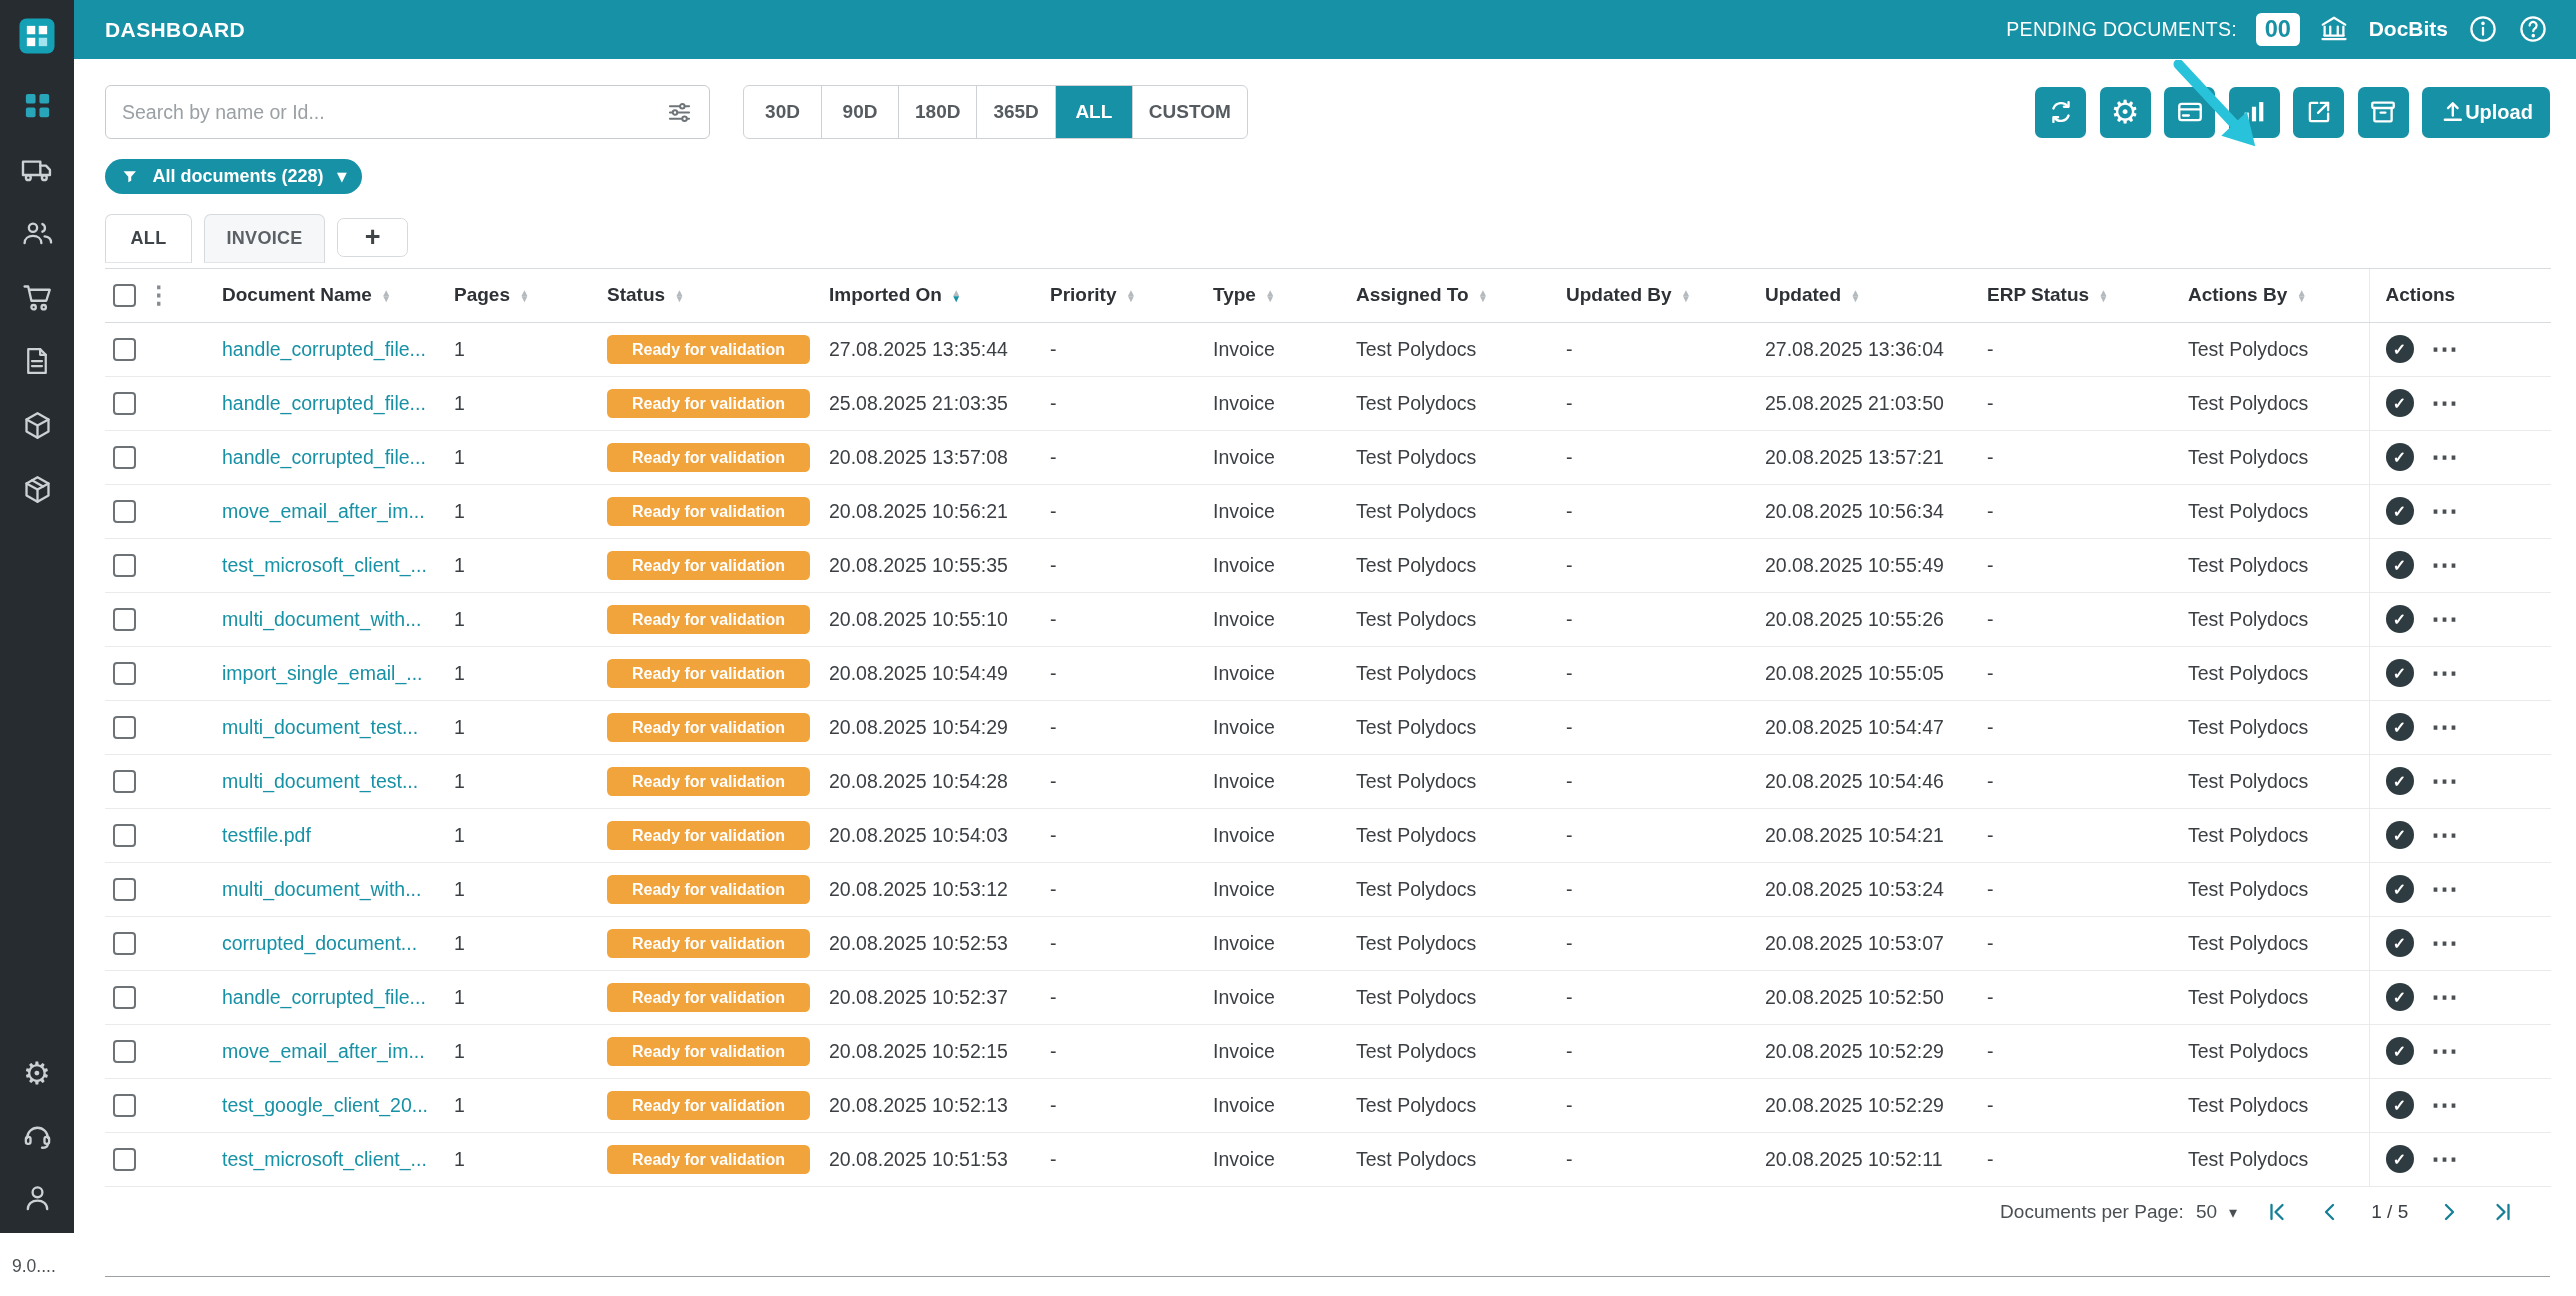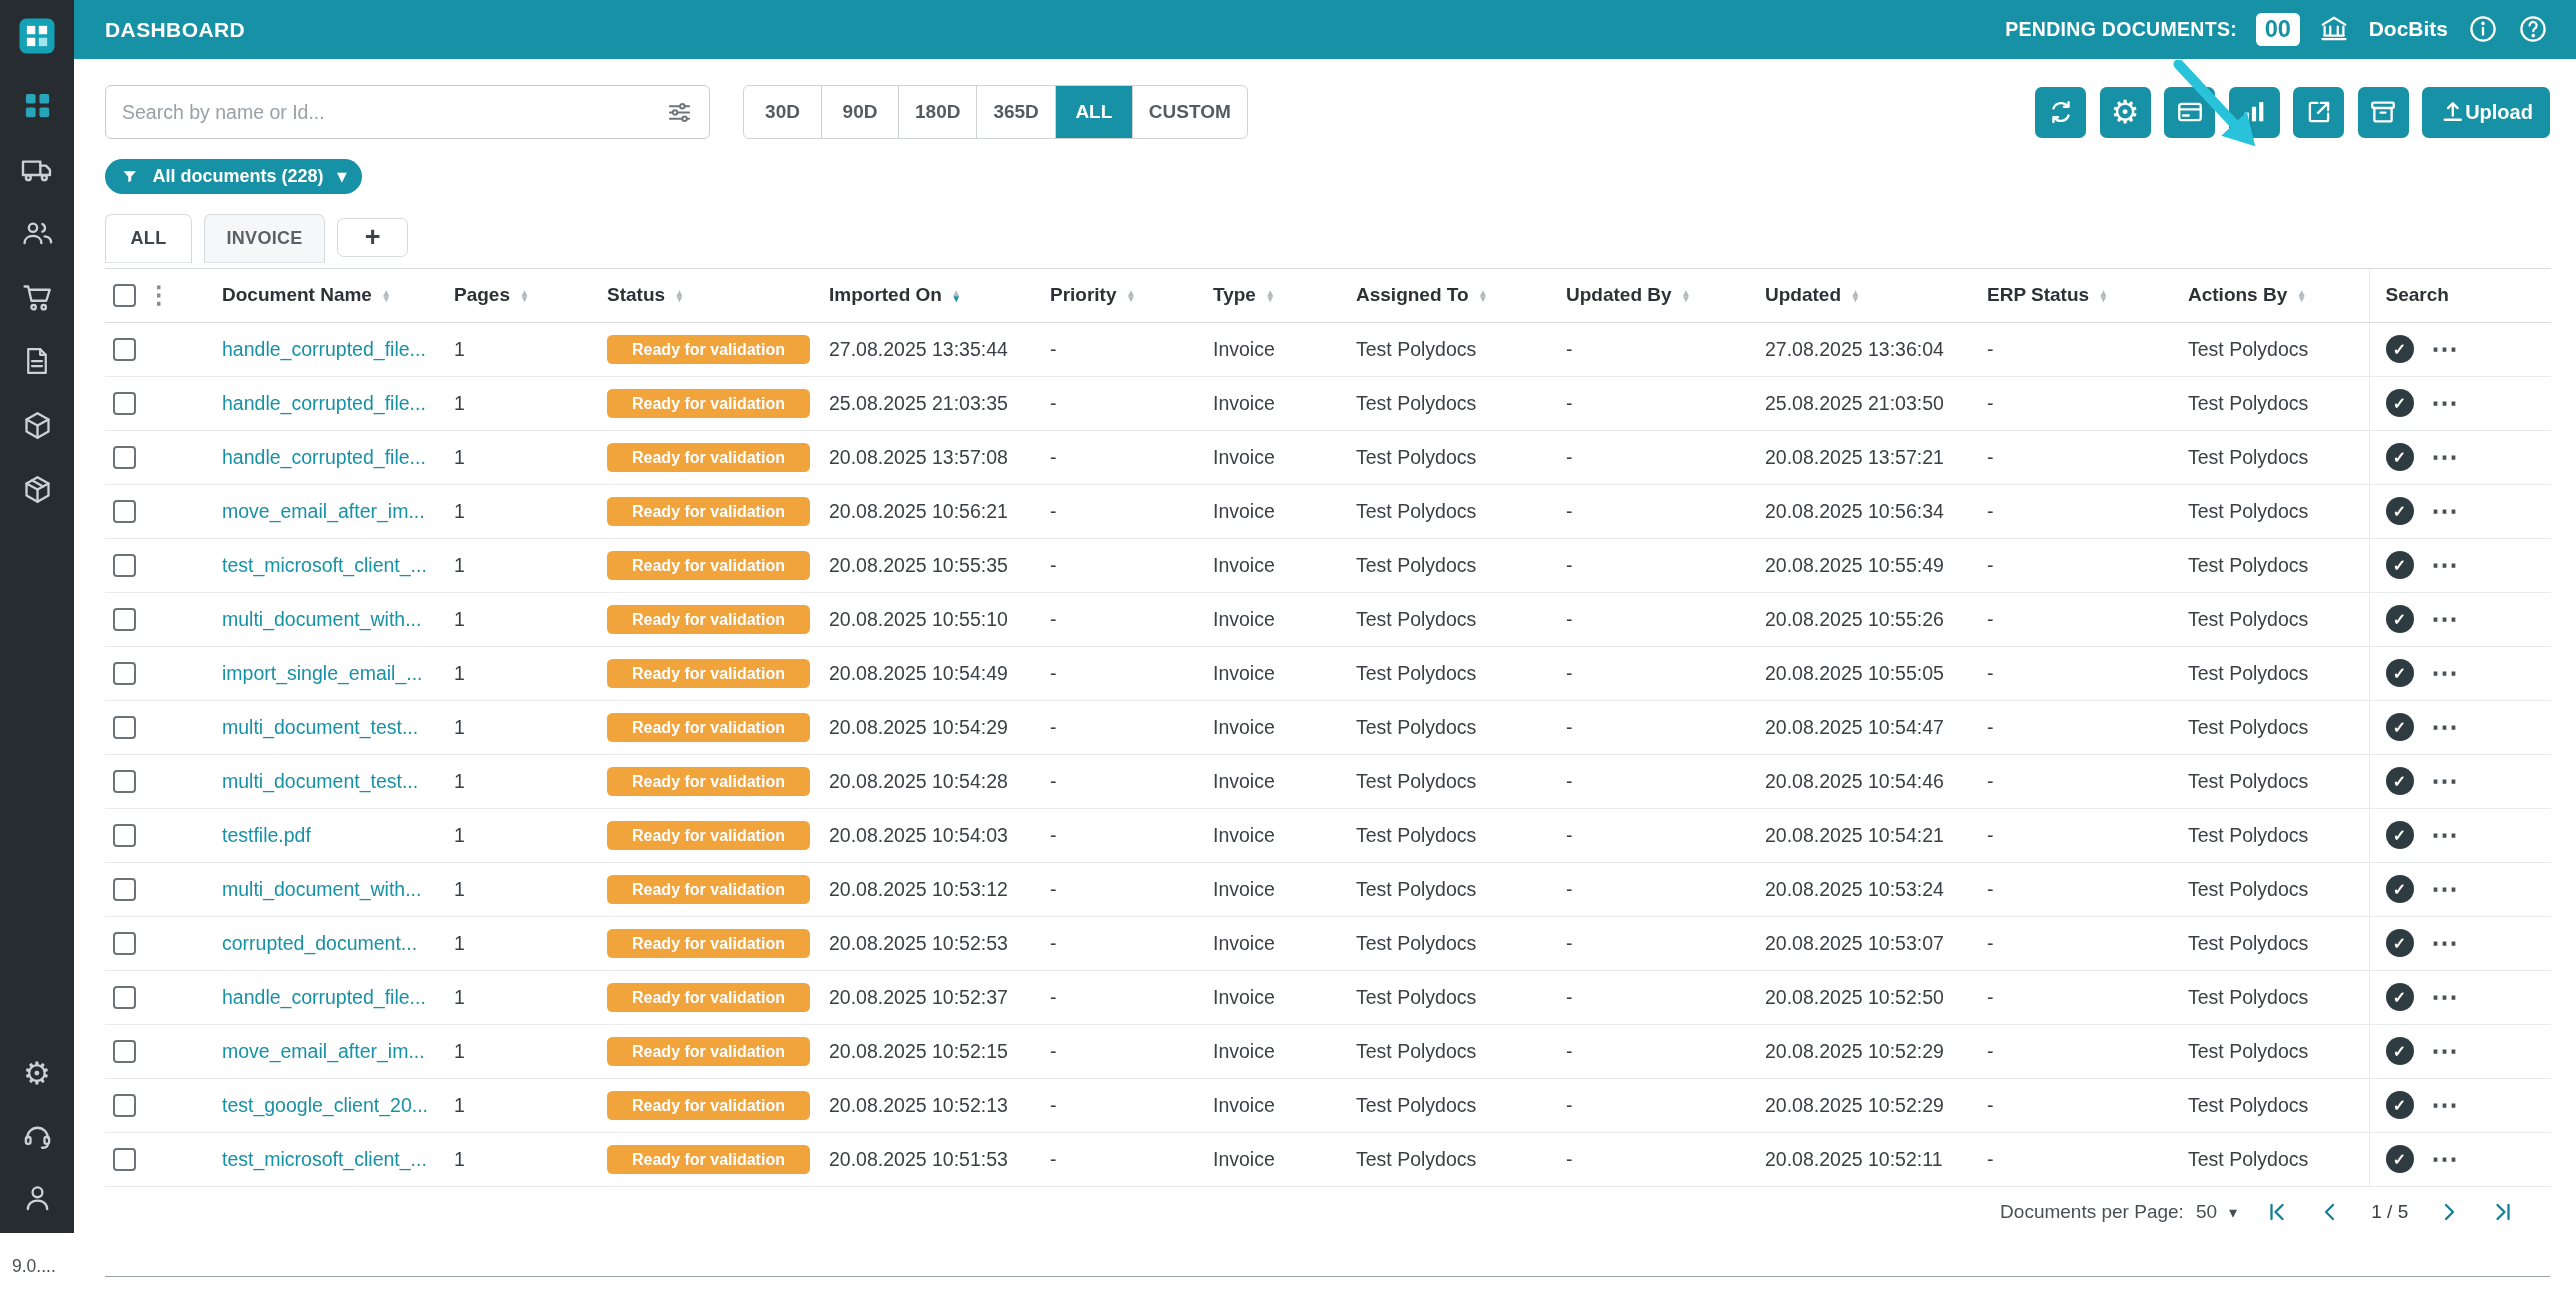--- a/index.html
+++ b/index.html
@@ -15,21 +15,21 @@
   .nav-icon.accent{color:#29a5ba}
   .nav-bottom{margin-top:auto;margin-bottom:20px;display:flex;flex-direction:column;align-items:center;gap:30px}
   .glyph-gear{font-size:31px;line-height:1;color:#ccd1d3}
   .version-strip{flex:1;background:#fff;padding:23px 0 0 12px;font-size:17.5px;color:#4a4f53}
 
   
   .main{flex:1;display:flex;flex-direction:column;min-width:0}
   .topbar{height:59px;flex:none;background:#1791a5;display:flex;align-items:center;padding:0 28px 0 31px;color:#fff}
   .topbar-title{font-size:21px;font-weight:bold;letter-spacing:0.4px}
   .topbar-right{margin-left:auto;display:flex;align-items:center;gap:19px}
-  .pending-label{font-size:19.5px;font-weight:bold;letter-spacing:0.3px}
+  .pending-label{font-size:19.5px;font-weight:normal;letter-spacing:0.3px}
   .pending-badge{background:#fff;color:#1791a5;font-weight:bold;font-size:23.6px;padding:2px 8.7px;border-radius:5.4px;line-height:1.25}
   .topbar-icon{width:31px;height:31px;color:#fff;display:flex;align-items:center;justify-content:center;cursor:pointer}
   .brand-name{font-size:21px;font-weight:bold}
 
   
   .content{flex:1;padding:26px 25.6px 0 31px;position:relative;background:#fff}
 
   .filter-row{display:flex;align-items:center;height:54px}
   .search-box{width:605px;height:54px;border:1.3px solid #c9ccce;border-radius:6px;display:flex;align-items:center;padding:0 16px;background:#fff}
   .search-input{flex:1;border:none;outline:none;font-size:19.5px;color:#33383c;background:transparent}
@@ -370,21 +370,21 @@
                   <span>▼</span>
                 </span></th>
             <th><span>ERP Status</span><span class="sort">
                   <span>▲</span>
                   <span>▼</span>
                 </span></th>
             <th><span>Actions By</span><span class="sort">
                   <span>▲</span>
                   <span>▼</span>
                 </span></th>
-            <th class="c-actions"><span>Search</span></th>
+            <th class="c-actions"><span>Actions</span></th>
           </tr>
         </thead>
         <tbody>
   <tr>
     <td class="c-sel">
       <span class="sel-inner">
                   <span class="checkbox"></span>
                 </span>
     </td>
     <td>

